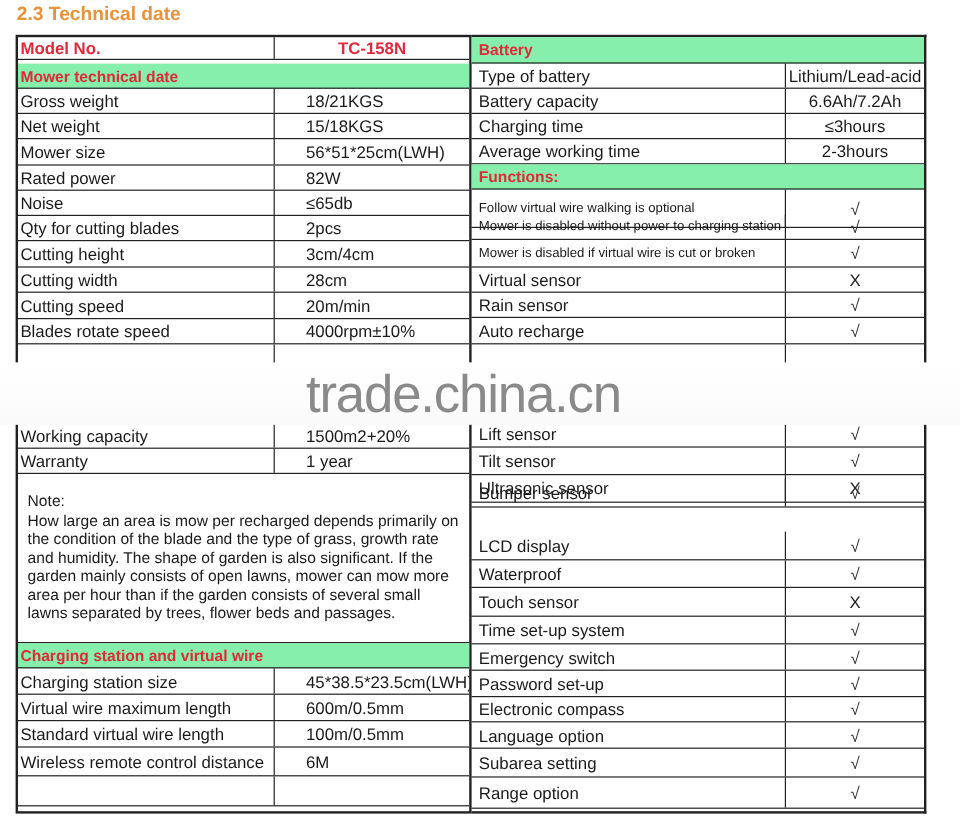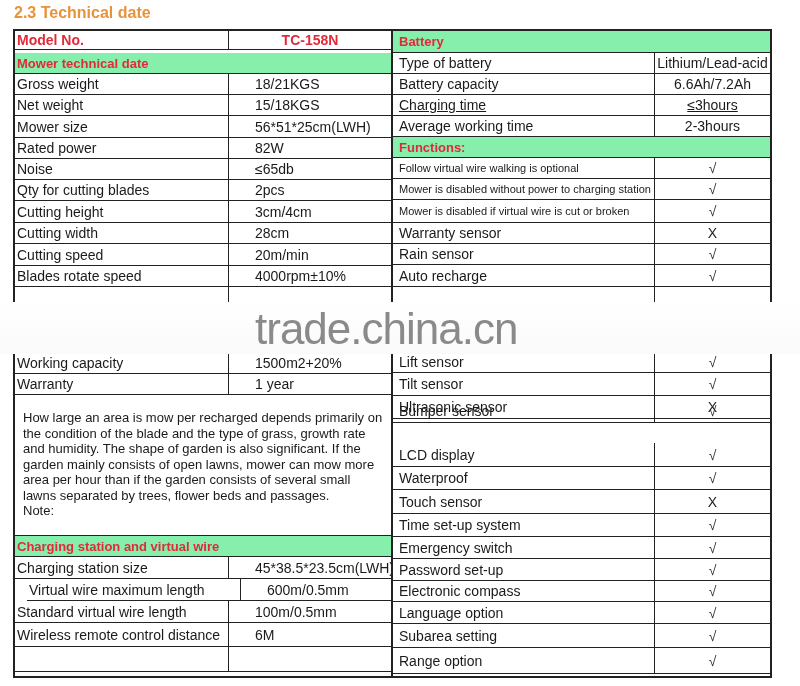--- a/index.html
+++ b/index.html
@@ -86,32 +86,32 @@
       <div class="row" style="top: 321px; height: 22px;">
         <div class="k">Working capacity</div>
         <div class="v">1500m2+20%</div>
       </div>
       <div class="row" style="top: 343px; height: 21px;">
         <div class="k">Warranty</div>
         <div class="v">1 year</div>
       </div>
     </div>
   <div class="note" style="top:369px;height:136px;">
+    <div>Note:</div>
     <div>How large an area is mow per recharged depends primarily on the condition of the blade and the type of grass, growth rate and humidity. The shape of garden is also significant. If the garden mainly consists of open lawns, mower can mow more area per hour than if the garden consists of several small lawns separated by trees, flower beds and passages.</div>
-    <div>Note:</div>
   </div>
   <div class="row hdr" style="top:505px;height:21px;">
     <span>Charging station and virtual wire</span>
   </div>
   <div id="chargeRows">
       <div class="row" style="top: 526px; height: 22px;">
         <div class="k">Charging station size</div>
         <div class="v">45*38.5*23.5cm(LWH)</div>
       </div>
-      <div class="row" style="top: 548px; height: 22px; margin-left: 12px;">
+      <div class="row" style="top: 548px; height: 22px;">
         <div class="k">Virtual wire maximum length</div>
         <div class="v">600m/0.5mm</div>
       </div>
       <div class="row" style="top: 570px; height: 22px;">
         <div class="k">Standard virtual wire length</div>
         <div class="v">100m/0.5mm</div>
       </div>
       <div class="row" style="top: 592px; height: 24px;">
         <div class="k">Wireless remote control distance</div>
         <div class="v">6M</div>
@@ -129,47 +129,47 @@
   </div>
   <div id="batRows">
       <div class="row" style="top: 22px; height: 21px;">
         <div class="k">Type of battery</div>
         <div class="v">Lithium/Lead-acid</div>
       </div>
       <div class="row" style="top: 43px; height: 21px;">
         <div class="k">Battery capacity</div>
         <div class="v">6.6Ah/7.2Ah</div>
       </div>
-      <div class="row" style="top: 64px; height: 21px; text-decoration: underline;">
+      <div class="row" style="top: 64px; height: 21px;">
         <div class="k">Charging time</div>
         <div class="v">≤3hours</div>
       </div>
       <div class="row" style="top: 85px; height: 21px;">
         <div class="k">Average working time</div>
         <div class="v">2-3hours</div>
       </div>
     </div>
   <div class="row hdr" style="top:106px;height:21px;">
     <span style="padding-left:6px;">Functions:</span>
   </div>
   <div id="funcRows">
-      <div class="row" style="top: 127px; height: 21px;">
+      <div class="row" style="top: 127px; height: 32px;">
         <div class="k small">Follow virtual wire walking is optional</div>
         <div class="v check">√</div>
       </div>
       <div class="row" style="top: 148px; height: 21px;">
         <div class="k small">Mower is disabled without power to charging station</div>
         <div class="v check">√</div>
       </div>
       <div class="row" style="top: 169px; height: 23px;">
         <div class="k small">Mower is disabled if virtual wire is cut or broken</div>
         <div class="v check">√</div>
       </div>
       <div class="row" style="top: 192px; height: 21px;">
-        <div class="k">Warranty sensor</div>
+        <div class="k">Virtual sensor</div>
         <div class="v cross">X</div>
       </div>
       <div class="row" style="top: 213px; height: 21px;">
         <div class="k">Rain sensor</div>
         <div class="v check">√</div>
       </div>
       <div class="row" style="top: 234px; height: 22px;">
         <div class="k">Auto recharge</div>
         <div class="v check">√</div>
       </div>

